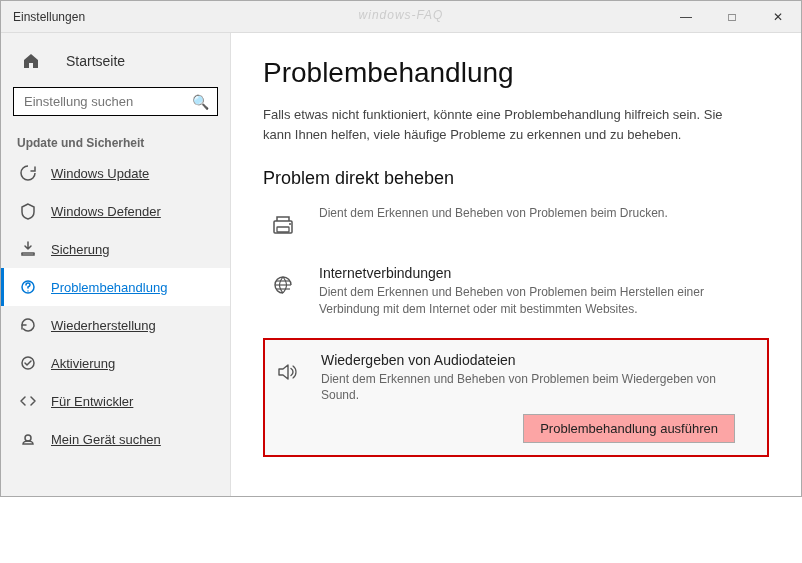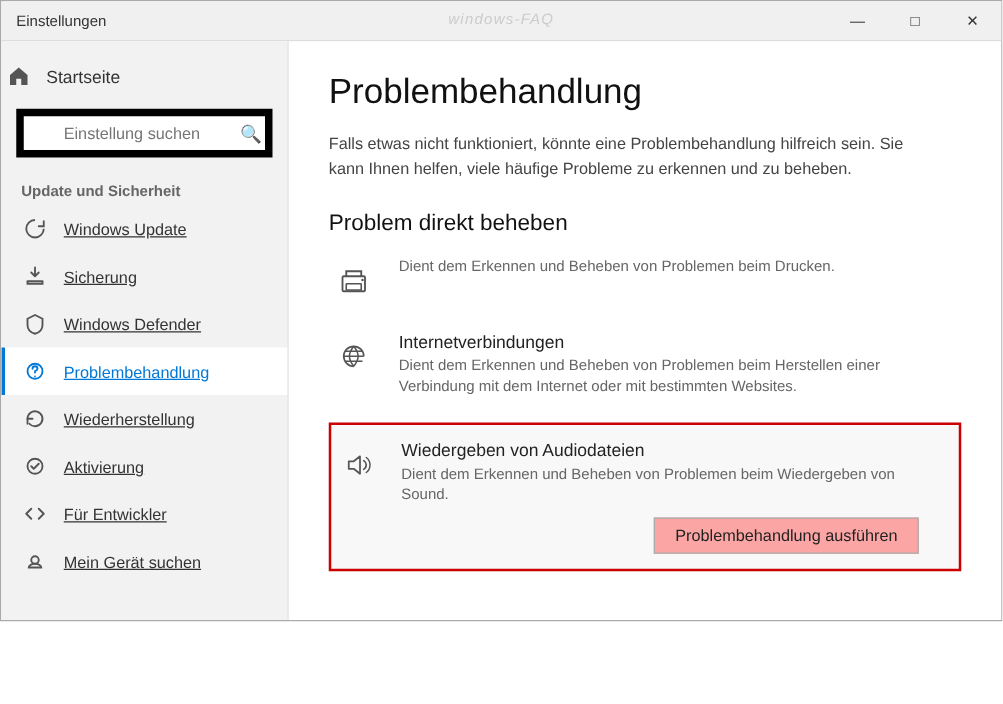--- a/index.html
+++ b/index.html
@@ -81,23 +81,24 @@
       display: flex;
       flex-direction: column;
       padding: 10px 0;
       border-right: 1px solid #e0e0e0;
       overflow-y: auto;
     }
 
     .sidebar-home {
       display: flex;
       align-items: center;
-      padding: 8px 4px;
+      padding: 8px 20px;
       cursor: pointer;
       margin-bottom: 4px;
+      gap: 13px;
     }
 
     .sidebar-home-icon {
       width: 20px;
       height: 20px;
       margin-right: 12px;
       display: flex;
       align-items: center;
       justify-content: center;
       font-size: 16px;
@@ -110,26 +111,25 @@
     }
 
     .search-box {
       margin: 4px 12px 12px 12px;
       position: relative;
     }
 
     .search-input {
       width: 100%;
       padding: 6px 30px 6px 10px;
-      border: 6px solid #000000;
+      border: 1px solid #000000;
       background: #fff;
       font-size: 13px;
       color: #666;
       outline: none;
-      text-align: center;
     }
 
     .search-icon {
       position: absolute;
       right: 8px;
       top: 50%;
       transform: translateY(-50%);
       font-size: 14px;
       color: #666;
     }
@@ -311,35 +311,35 @@
             <path d="M9 2a7 7 0 1 0 7 7" stroke="#555" stroke-width="1.5" fill="none"></path>
             <path d="M16 3v4h-4" stroke="#555" stroke-width="1.5" fill="none" stroke-linecap="round"></path>
           </svg>
         </div>
         <span class="sidebar-item-label">Windows Update</span>
       </div>
 
       <div class="sidebar-item">
         <div class="sidebar-item-icon">
           <svg width="18" height="18" viewBox="0 0 18 18" fill="none">
+            <path d="M9 2L3 5v5c0 3.5 2.5 6 6 7 3.5-1 6-3.5 6-7V5L9 2z" stroke="#555" stroke-width="1.5" fill="none"></path>
+          </svg>
+        </div>
+        <span class="sidebar-item-label">Windows Defender</span>
+      </div>
+
+      <div class="sidebar-item">
+        <div class="sidebar-item-icon">
+          <svg width="18" height="18" viewBox="0 0 18 18" fill="none">
             <path d="M9 2v7M9 9l3-3M9 9l-3-3" stroke="#555" stroke-width="1.5" stroke-linecap="round"></path>
             <path d="M3 13h12" stroke="#555" stroke-width="1.5" stroke-linecap="round"></path>
             <path d="M3 13v2h12v-2" stroke="#555" stroke-width="1.5" fill="none"></path>
           </svg>
         </div>
         <span class="sidebar-item-label">Sicherung</span>
-      </div>
-
-      <div class="sidebar-item">
-        <div class="sidebar-item-icon">
-          <svg width="18" height="18" viewBox="0 0 18 18" fill="none">
-            <path d="M9 2L3 5v5c0 3.5 2.5 6 6 7 3.5-1 6-3.5 6-7V5L9 2z" stroke="#555" stroke-width="1.5" fill="none"></path>
-          </svg>
-        </div>
-        <span class="sidebar-item-label">Windows Defender</span>
       </div>
 
       <div class="sidebar-item active">
         <div class="sidebar-item-icon">
           <svg width="18" height="18" viewBox="0 0 18 18" fill="none">
             <circle cx="9" cy="9" r="6" stroke="#0078d7" stroke-width="1.5" fill="none"></circle>
             <path d="M7 7c0-1.1.9-2 2-2s2 .9 2 2c0 1-1 1.5-2 2v1" stroke="#0078d7" stroke-width="1.5" stroke-linecap="round"></path>
             <circle cx="9" cy="13" r="0.7" fill="#0078d7"></circle>
           </svg>
         </div>

